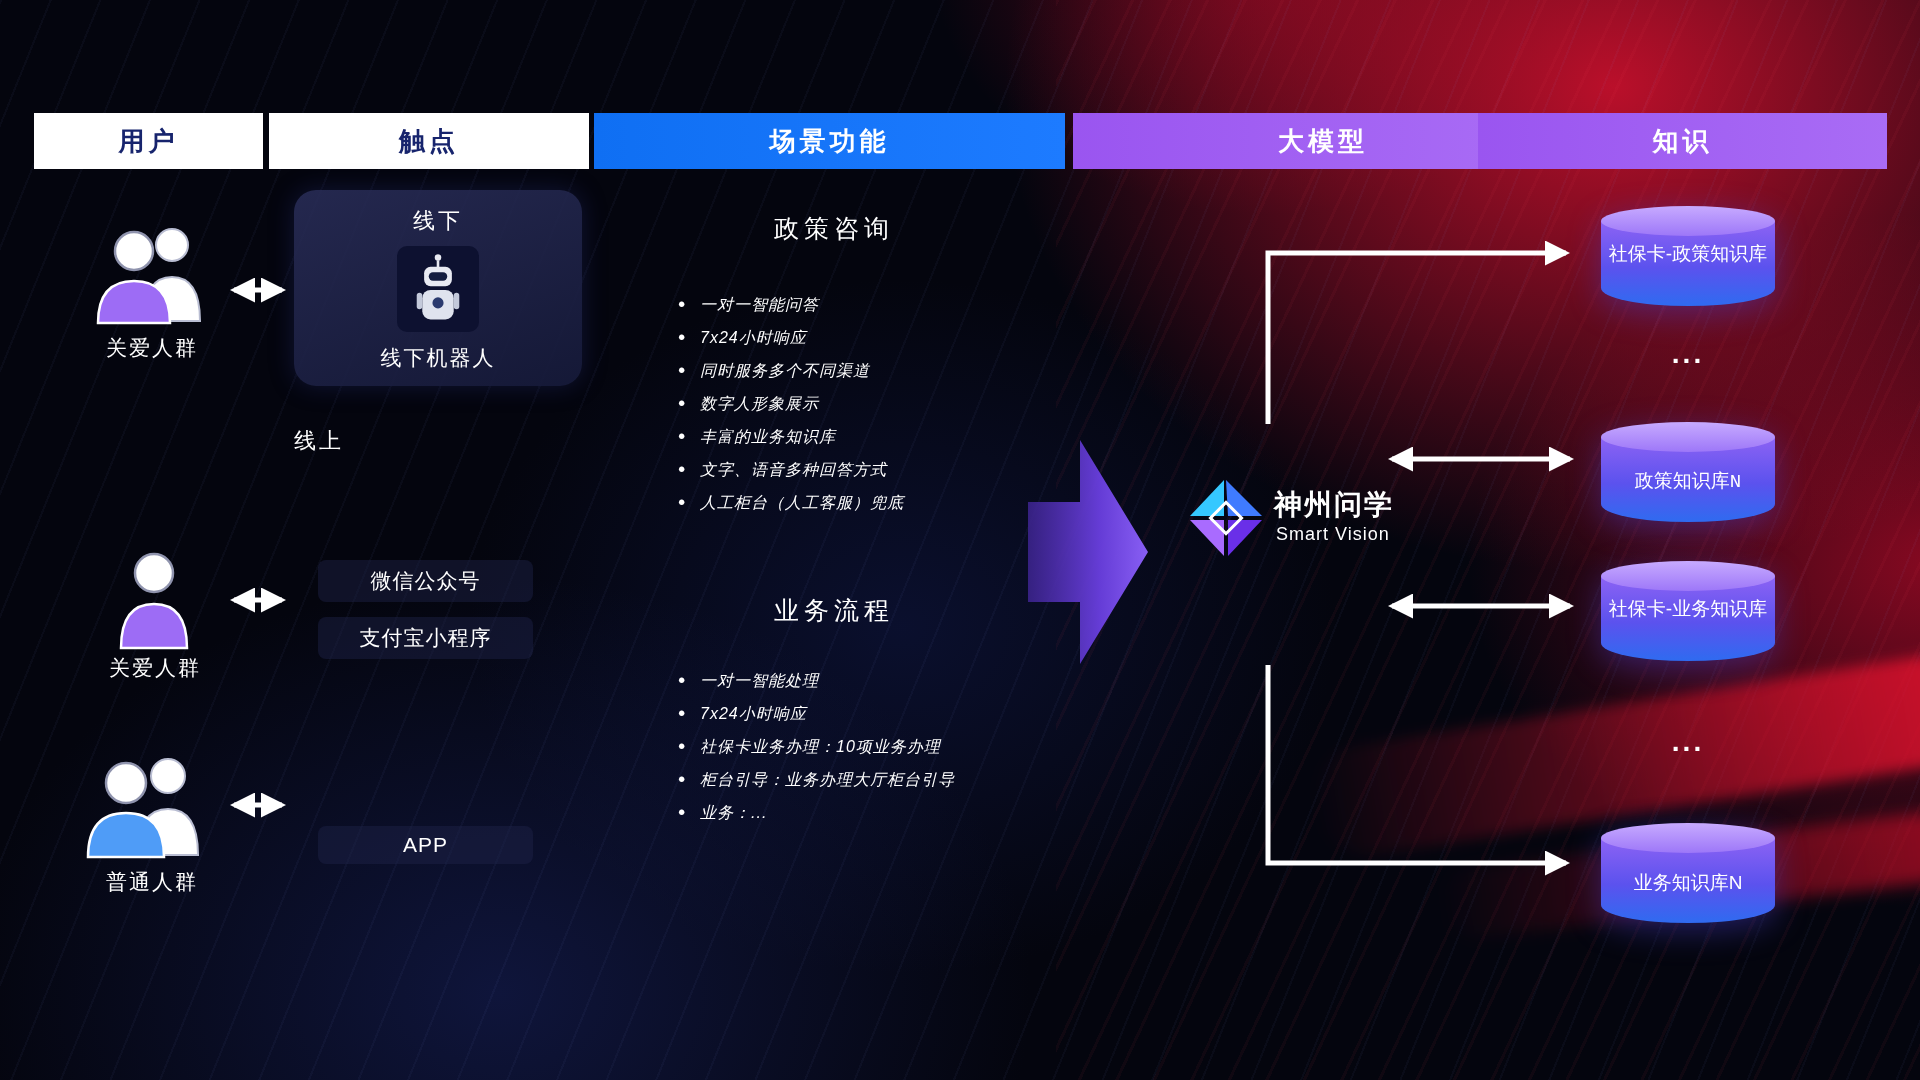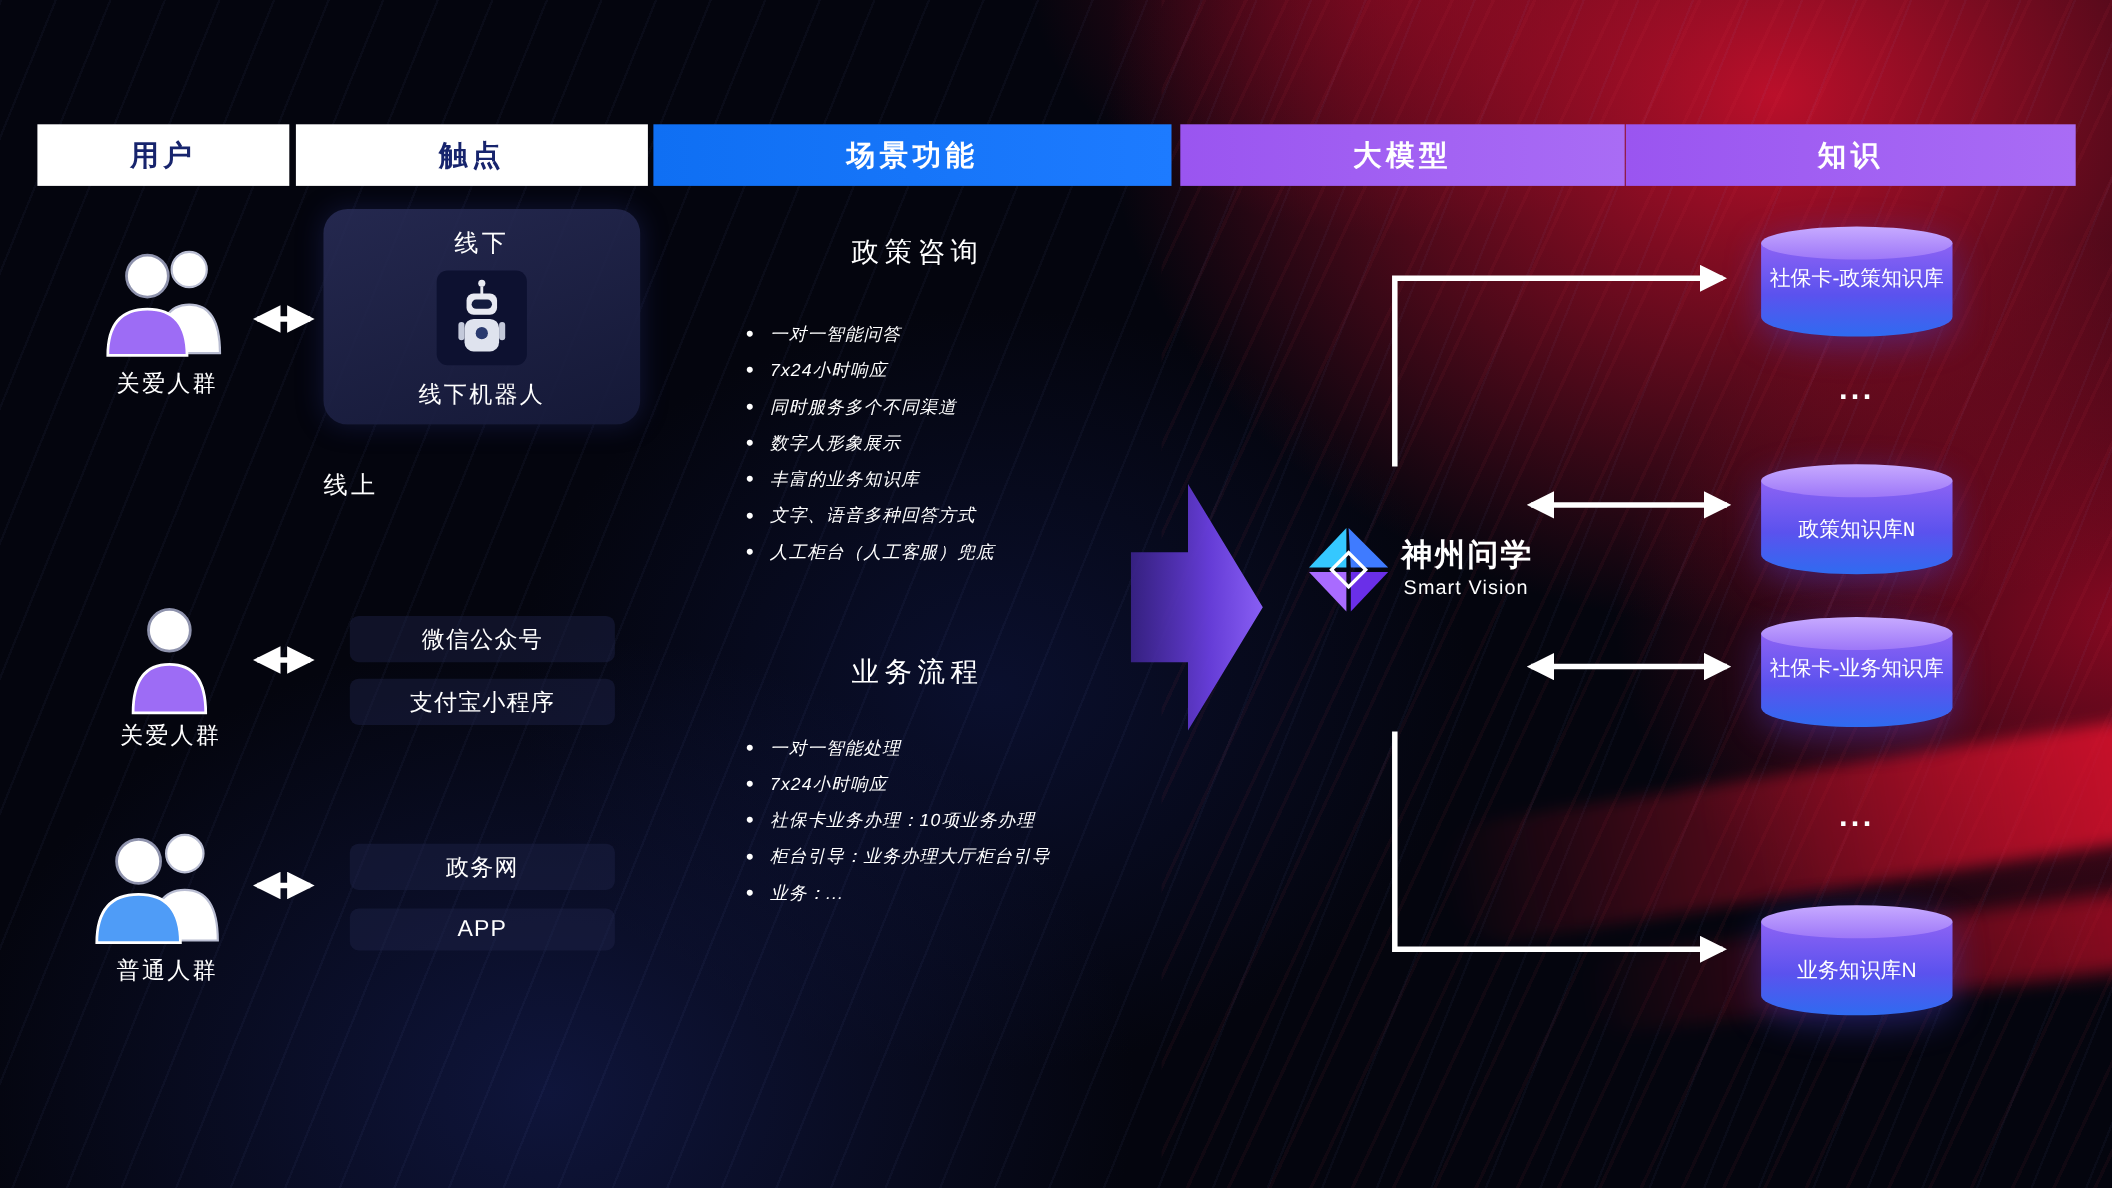--- a/index.html
+++ b/index.html
@@ -24,37 +24,37 @@
   .swoosh2{position:absolute;right:-40px;top:840px;width:520px;height:70px;border-radius:50px;
     background:linear-gradient(90deg, rgba(255,40,60,0), rgba(205,14,40,0.65));
     transform:rotate(-7deg);filter:blur(8px);}
 
   
   .hdr{position:absolute;top:113px;height:56px;display:flex;align-items:center;justify-content:center;
     font-size:26px;font-weight:bold;letter-spacing:4px;}
   .hdr-1{left:34px;width:229px;background:#ffffff;color:#17246d;}
   .hdr-2{left:269px;width:320px;background:#ffffff;color:#17246d;}
   .hdr-3{left:594px;width:471px;background:linear-gradient(90deg,#0f6ff3,#1d7bff);color:#fff;}
-  .hdr-4{left:1073px;width:404px;background:linear-gradient(90deg,#9a55f0,#a96cf5);color:#fff;}
+  .hdr-4{left:1073px;width:404px;background:linear-gradient(90deg,#9a55f0,#a96cf5);color:#fff;padding-left:48px;}
   .hdr-5{left:1478px;width:409px;background:linear-gradient(90deg,#9a55f0,#a96cf5);color:#fff;}
 
   
   .user-icon{position:absolute;}
   .user-label{position:absolute;text-align:center;font-size:21px;letter-spacing:2px;}
 
   
   .offline-card{position:absolute;left:294px;top:190px;width:288px;height:196px;border-radius:22px;
     background:linear-gradient(160deg, rgba(42,46,90,0.85), rgba(22,26,58,0.92));
     box-shadow:0 0 24px rgba(40,50,130,0.35);}
   .offline-title{position:absolute;left:0;top:16px;width:100%;text-align:center;font-size:22px;letter-spacing:3px;}
   .robot-box{position:absolute;left:50%;top:56px;transform:translateX(-50%);width:82px;height:86px;
     background:#0d1130;border-radius:10px;display:flex;align-items:center;justify-content:center;}
   .offline-sub{position:absolute;left:0;bottom:14px;width:100%;text-align:center;font-size:21px;letter-spacing:2px;}
   .online-title{position:absolute;left:294px;top:426px;width:263px;text-align:left;font-size:22px;letter-spacing:3px;}
-  .channel{position:absolute;left:318px;width:215px;padding:7px 13px;text-align:center;
+  .channel{position:absolute;left:318px;width:215px;padding:7px 0;text-align:center;
     background:rgba(30,35,74,0.45);border-radius:8px;font-size:21px;letter-spacing:1px;}
   .ch-0{top:560px;} .ch-1{top:617px;} .ch-2{top:767px;} .ch-3{top:826px;}
 
   
   .scn-title{position:absolute;width:280px;text-align:center;font-size:25px;letter-spacing:5px;}
   .scn-list{position:absolute;left:676px;margin:0;padding:0;list-style:none;}
   .scn-list li{position:relative;padding-left:24px;font-size:16px;line-height:33px;letter-spacing:1px;white-space:nowrap;font-style:italic;}
   .scn-list li::before{content:"•";position:absolute;left:2px;top:0;font-size:20px;}
 
   
@@ -132,21 +132,20 @@
         <rect x="7" y="44" width="6" height="18" rx="3" fill="#c3c9da"></rect>
         <rect x="47" y="44" width="6" height="18" rx="3" fill="#c3c9da"></rect>
         <circle cx="30" cy="55" r="6" fill="#2a3a6e"></circle>
       </svg>
     </div>
     <div class="offline-sub">线下机器人</div>
   </div>
   <div class="online-title">线上</div>
   <div class="channel ch-0">微信公众号</div>
   <div class="channel ch-1">支付宝小程序</div>
-  <div class="channel ch-2">政务网</div>
   <div class="channel ch-3">APP</div>
 
   <div class="scn-title" style="left:694px;top:212px;">政策咨询</div>
   <ul class="scn-list" style="top:288px;">
     <li>一对一智能问答</li>
     <li>7x24小时响应</li>
     <li>同时服务多个不同渠道</li>
     <li>数字人形象展示</li>
     <li>丰富的业务知识库</li>
     <li>文字、语音多种回答方式</li>

